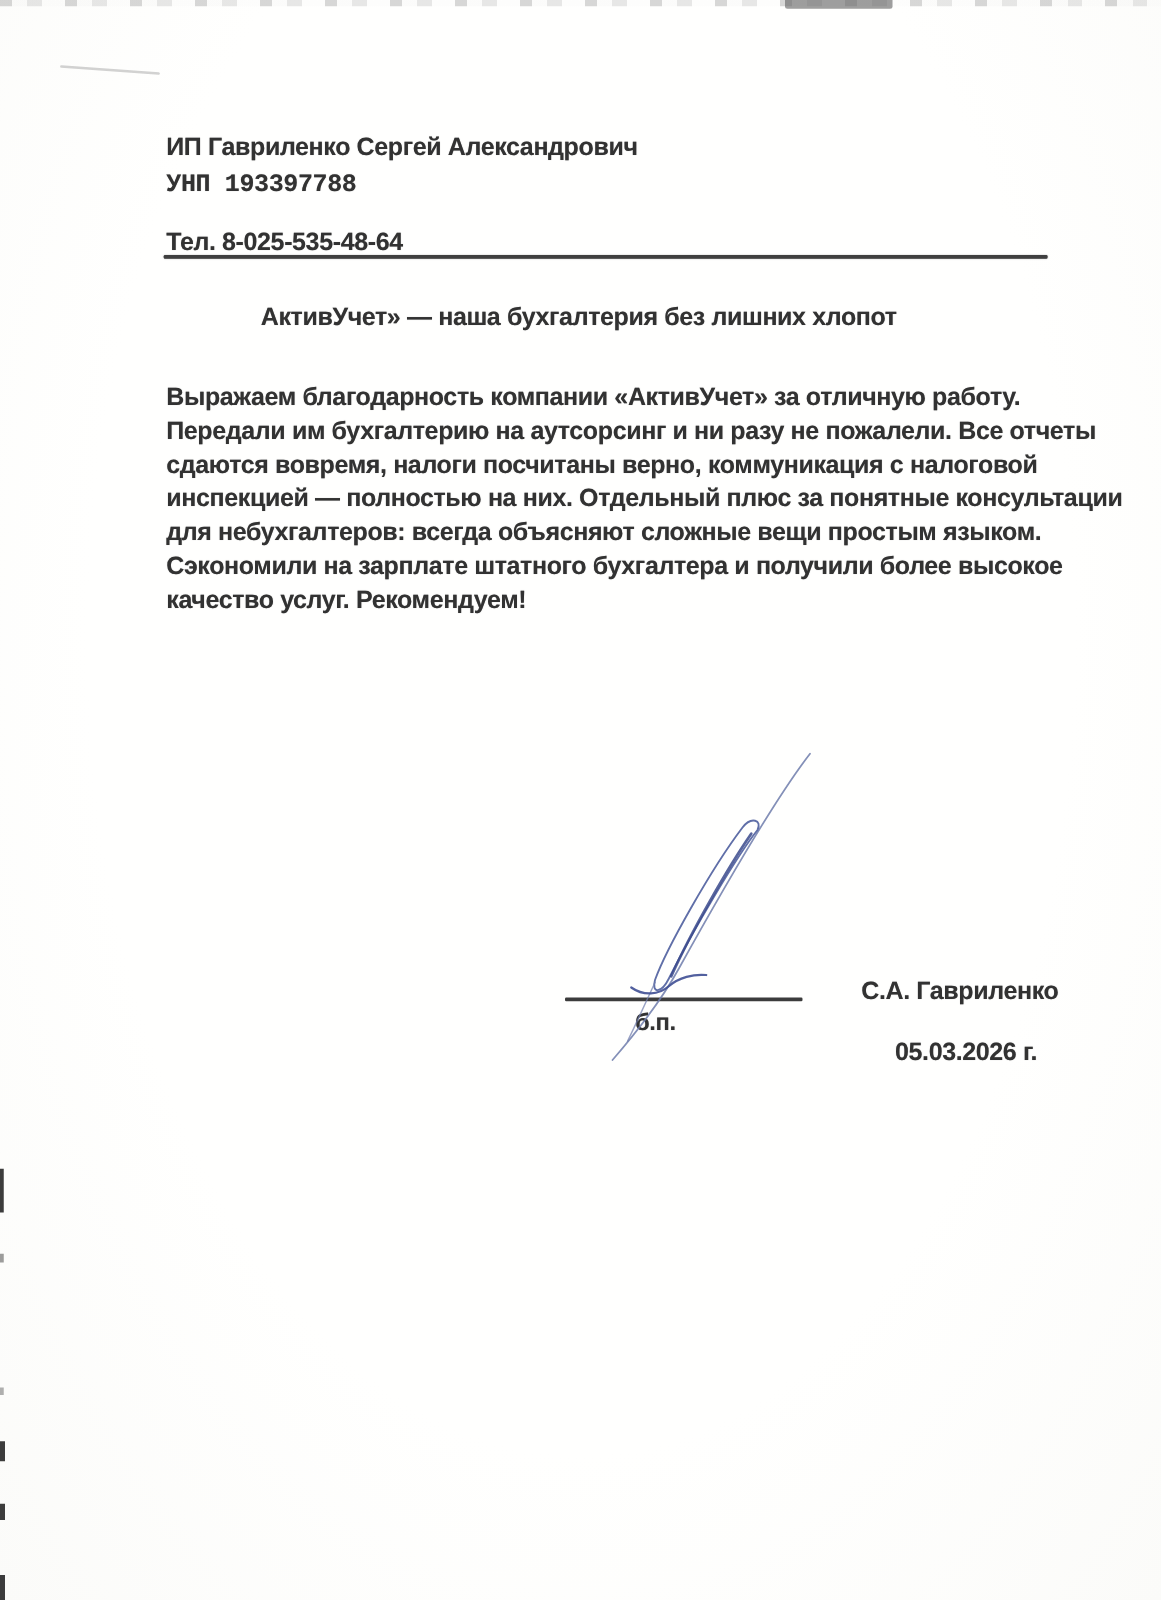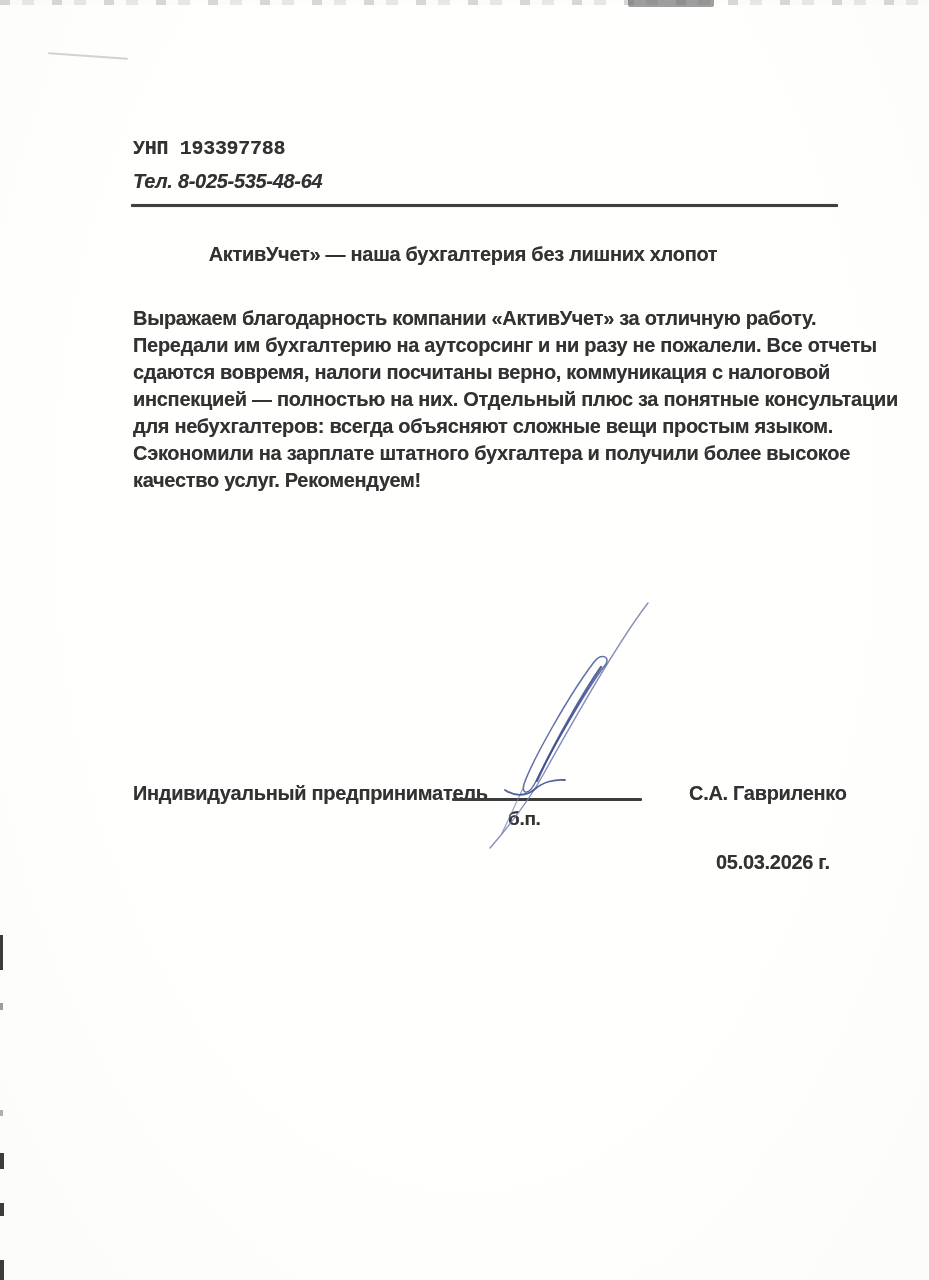--- a/index.html
+++ b/index.html
@@ -41,41 +41,41 @@
   <div class="scan-top"></div>
   <div class="scan-top-dark"></div>
   <div class="scratch"></div>
   <div class="edge-mark" style="top:935px;width:3px;height:35px;"></div>
   <div class="edge-mark" style="top:1003px;width:3px;height:7px;opacity:.5;"></div>
   <div class="edge-mark" style="top:1110px;width:3px;height:6px;opacity:.4;"></div>
   <div class="edge-mark" style="top:1153px;width:4px;height:16px;"></div>
   <div class="edge-mark" style="top:1203px;width:4px;height:13px;"></div>
   <div class="edge-mark" style="top:1260px;width:4px;height:20px;"></div>
 
+  <div class="txt" style="left:133px;top:107px;">ИП Гавриленко Сергей Александрович</div>
   <div class="txt" style="left:133px;top:137px;font-family:Liberation Mono, monospace;">УНП 193397788</div>
-  <div class="txt" style="left:133px;top:170px;font-style:italic;">Тел. 8-025-535-48-64</div>
+  <div class="txt" style="left:133px;top:183px;">Тел. 8-025-535-48-64</div>
   <div class="rule soft" style="left:131px;top:204px;width:707px;height:3px;"></div>
 
   <div class="title-wrap">
     <span class="txt">АктивУчет» — наша бухгалтерия без лишних хлопот</span>
   </div>
 
   <div class="txt para" style="left:133px;top:305px;">Выражаем благодарность компании «АктивУчет» за отличную работу.
 Передали им бухгалтерию на аутсорсинг и ни разу не пожалели. Все отчеты
 сдаются вовремя, налоги посчитаны верно, коммуникация с налоговой
 инспекцией — полностью на них. Отдельный плюс за понятные консультации
 для небухгалтеров: всегда объясняют сложные вещи простым языком.
 Сэкономили на зарплате штатного бухгалтера и получили более высокое
 качество услуг. Рекомендуем!</div>
 
-  <div class="txt" style="left:133px;top:782px;">Индивидуальный предприниматель</div>
   <div class="sig-underline"></div>
   <div class="txt" style="left:644px;top:782px;margin-left:45px;">С.А. Гавриленко</div>
   <div class="txt" style="left:508px;top:808px;font-size:19px;">б.п.</div>
-  <div class="txt" style="left:716px;top:851px;">05.03.2026 г.</div>
+  <div class="txt" style="left:716px;top:831px;">05.03.2026 г.</div>
 
   <svg class="sig" width="210" height="280" viewBox="0 0 210 280">
 
     <path d="M193,20 C162,60 118,138 88,192 C72,221 48,250 35,265" fill="none" stroke="#6f7cac" stroke-width="1.4" stroke-linecap="round" opacity="0.85"></path>
 
     <path d="M151,81 C135,101 100,160 80,200 C74,212 66,212 69,201 C78,176 114,112 139,79 C146,70 155,73 151,81 Z" fill="none" stroke="#4f5f9e" stroke-width="1.5" stroke-linecap="round" opacity="0.9"></path>
 
     <path d="M146,84 C128,110 98,162 82,198" fill="none" stroke="#3b4a8c" stroke-width="2.2" stroke-linecap="round" opacity="0.85"></path>
 
     <path d="M69,203 C62,218 53,238 47,250" fill="none" stroke="#6f7cac" stroke-width="1.2" stroke-linecap="round" opacity="0.7"></path>

